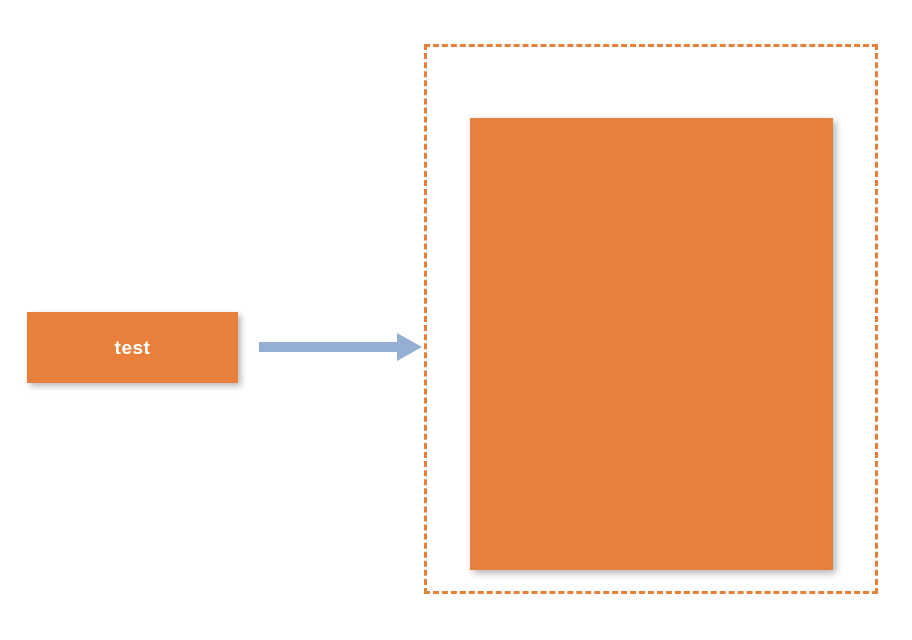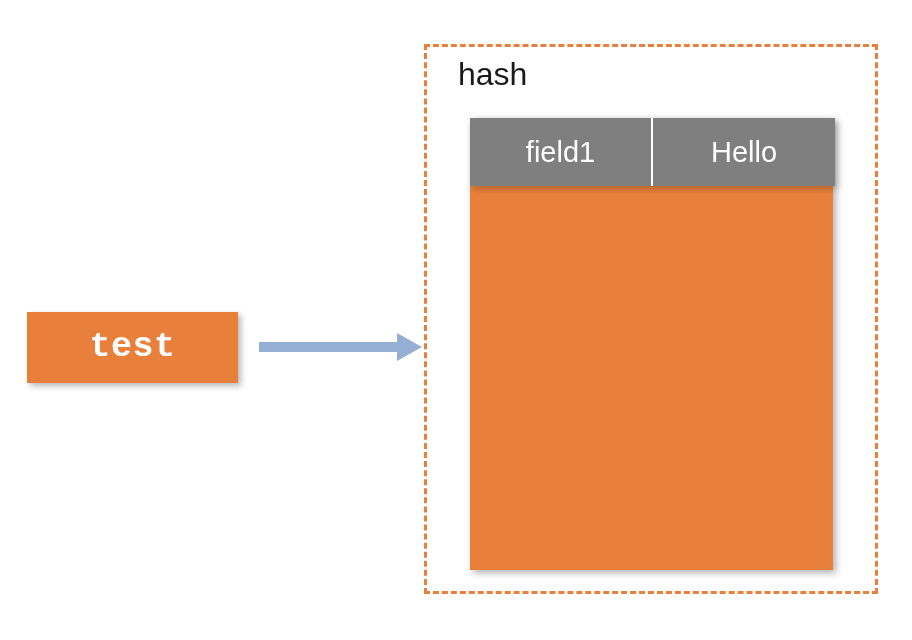--- a/index.html
+++ b/index.html
@@ -31,23 +31,23 @@
     top: 312px;
     width: 211px;
     height: 71px;
     background: #E8803C;
     box-shadow: 3px 3px 6px rgba(0,0,0,0.28);
     display: flex;
     align-items: center;
     justify-content: center;
   }
   .key-box-label {
-    font-family: Liberation Mono, monospace;
+    font-family: Liberation Sans, sans-serif;
     font-weight: bold;
-    font-size: 35px;
+    font-size: 19px;
     color: #ffffff;
     letter-spacing: 0.5px;
     line-height: 1;
   }
 
   
   .arrow {
     position: absolute;
     left: 259px;
     top: 330px;
@@ -127,26 +127,21 @@
   </div>
 
   <div class="arrow">
     <svg width="163" height="34" viewBox="0 0 163 34">
       <path d="M0 12 L138 12 L138 3 L163 17 L138 31 L138 22 L0 22 Z" fill="#95AED4"></path>
     </svg>
   </div>
 
   <div class="hash-container"></div>
 
-  <div class="hash-title">hash</div>
 
   <div class="hash-body"></div>
 
   <table class="hash-table">
     <tbody>
-      <tr>
-        <td class="col-field">field1</td>
-        <td class="col-value">Hello</td>
-      </tr>
     </tbody>
   </table>
 
 </div>
 
 </body></html>

